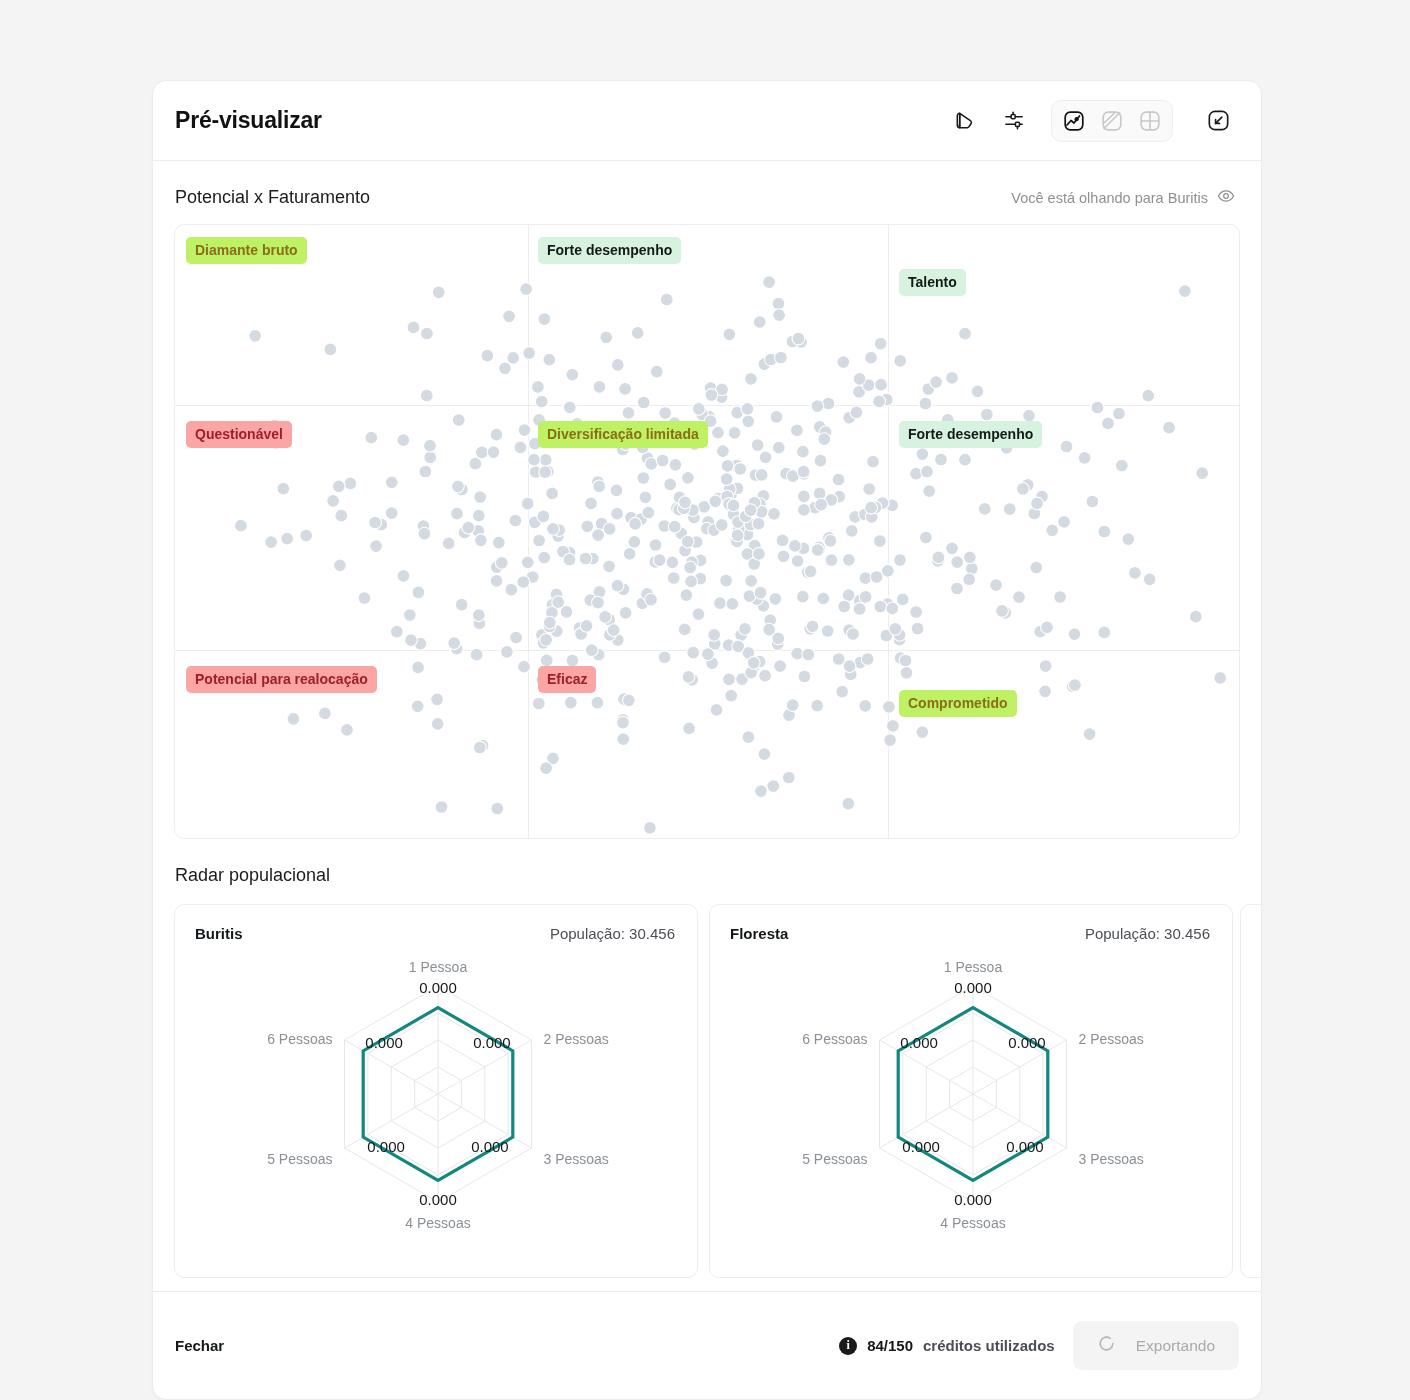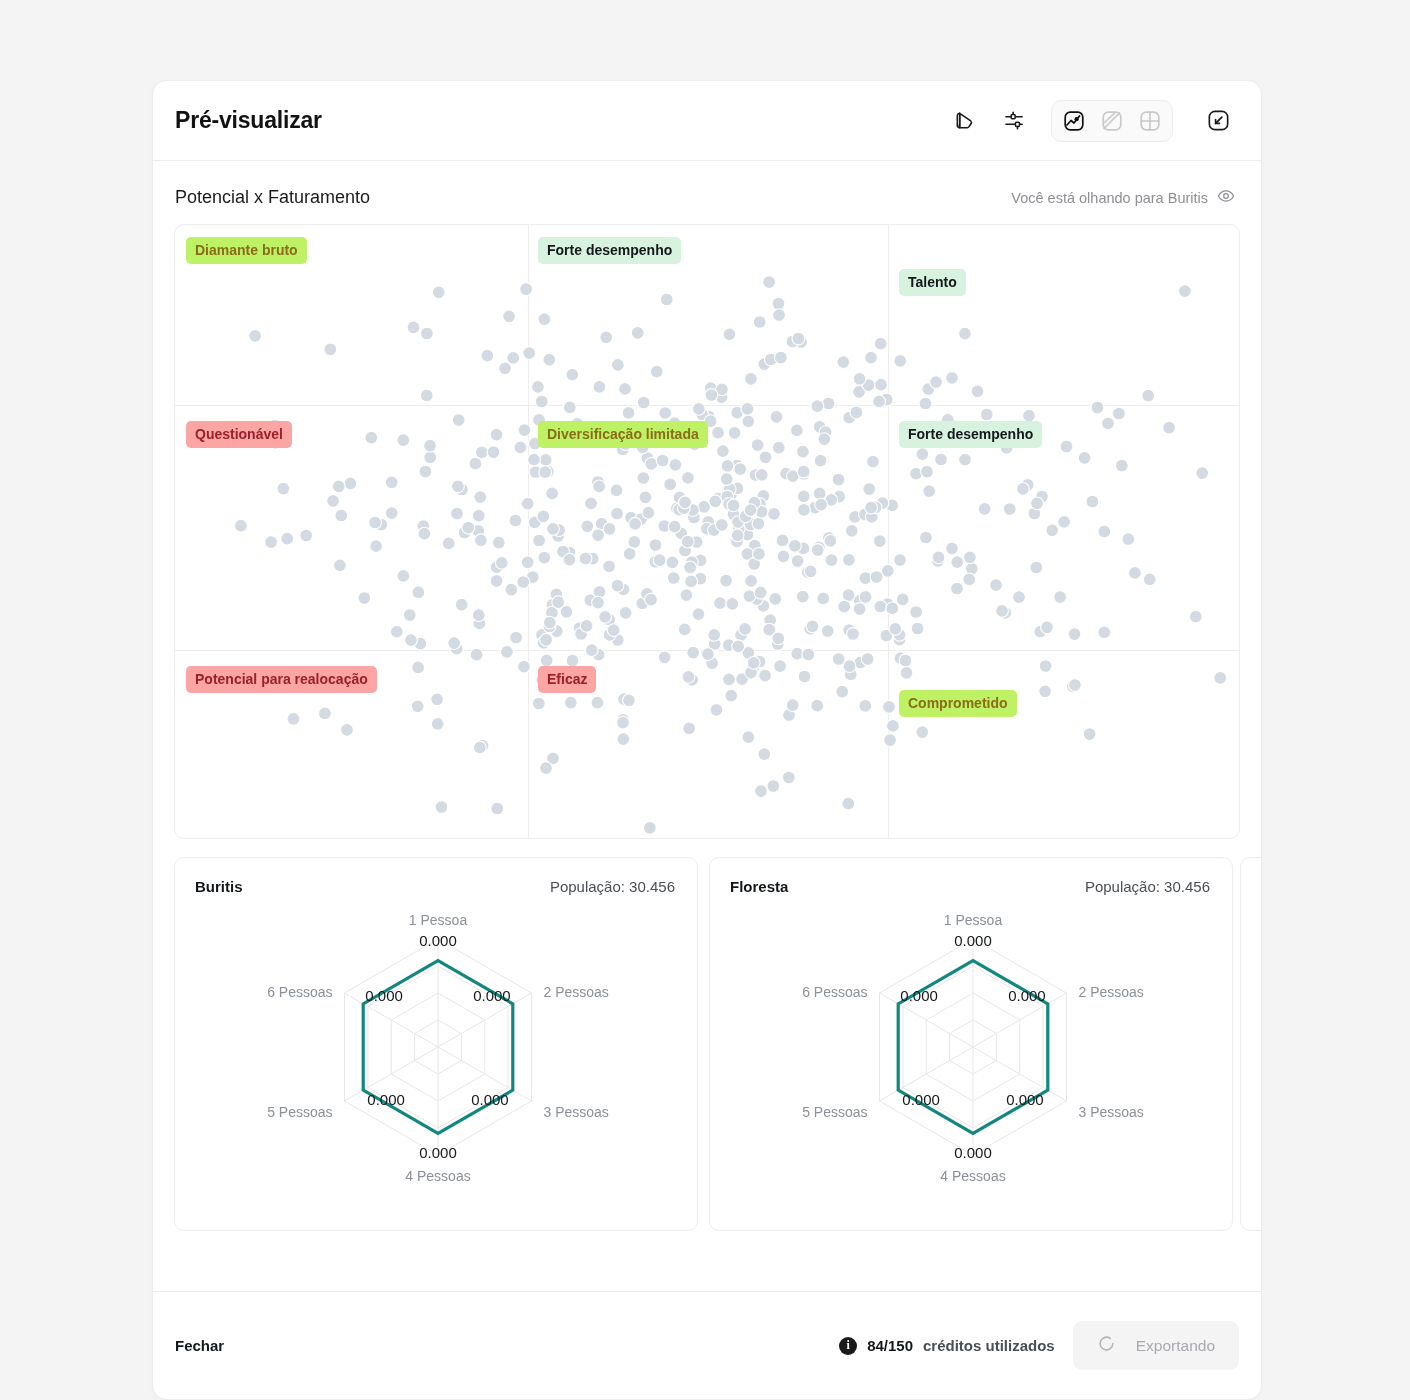--- a/index.html
+++ b/index.html
@@ -774,20 +774,23 @@
         <div class="badge green" style="left: 724px; top: 12px; margin-top: 32px;">Talento</div>
         <div class="badge rose" style="left: 11px; top: 196px;">Questionável</div>
         <div class="badge amber" style="left: 363px; top: 196px;">Diversificação limitada</div>
         <div class="badge green" style="left: 724px; top: 196px;">Forte desempenho</div>
         <div class="badge rose" style="left: 11px; top: 441px;">Potencial para realocação</div>
         <div class="badge rose" style="left: 363px; top: 441px;">Eficaz</div>
         <div class="badge amber" style="left: 724px; top: 465px;">Comprometido</div>
       </div>
   </div>
 
+  <div class="section-row">
+    <div class="section-title">Radar populacional</div>
+  </div>
 
   <div class="radar-strip">
     <div class="radar-card c1">
       <div class="radar-head">
         <span class="radar-name">Buritis</span>
         <span class="radar-pop">
           <span>População:</span>&nbsp;<span>30.456</span>
         </span>
       </div>
       <svg class="radar-svg" id="radar-0" width="500" height="310">

